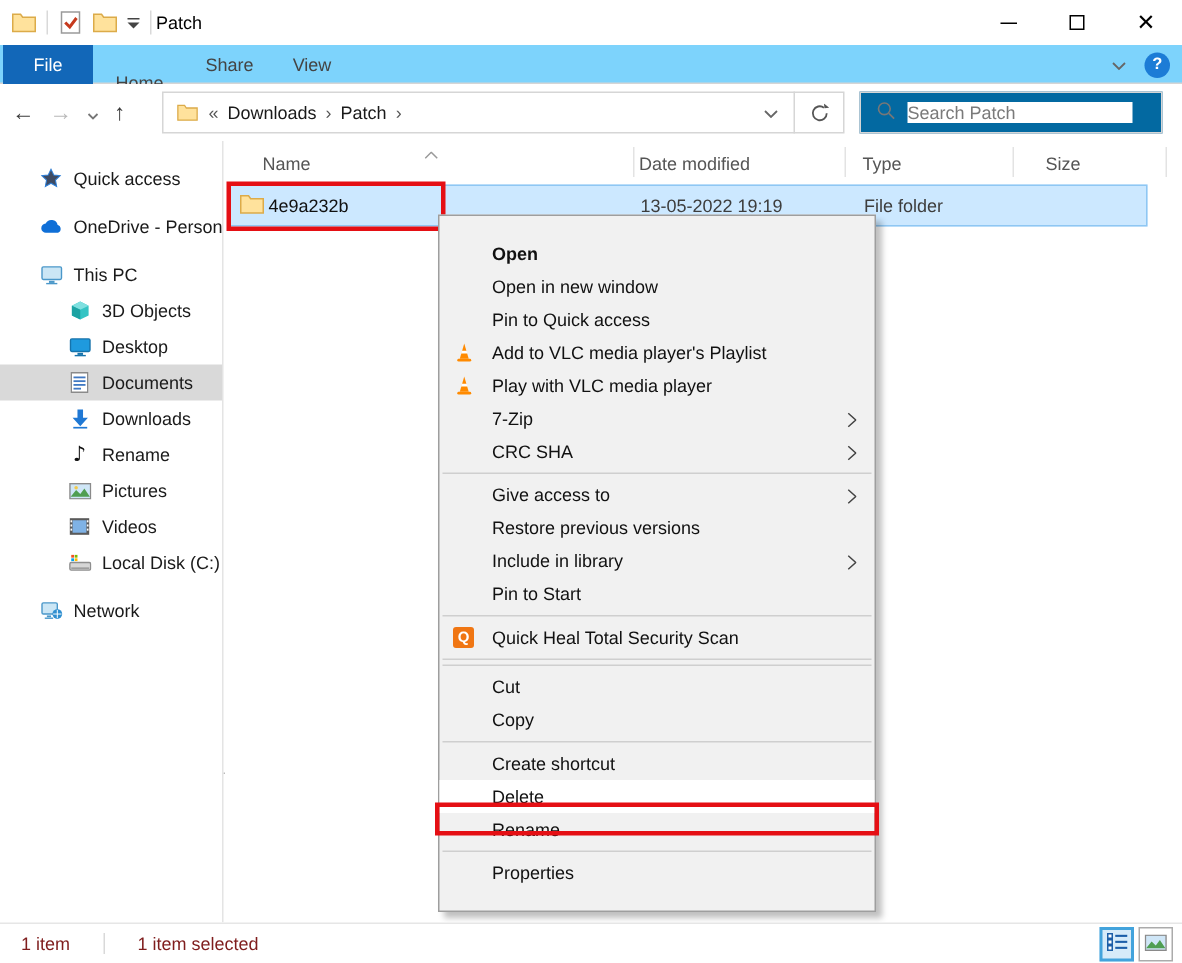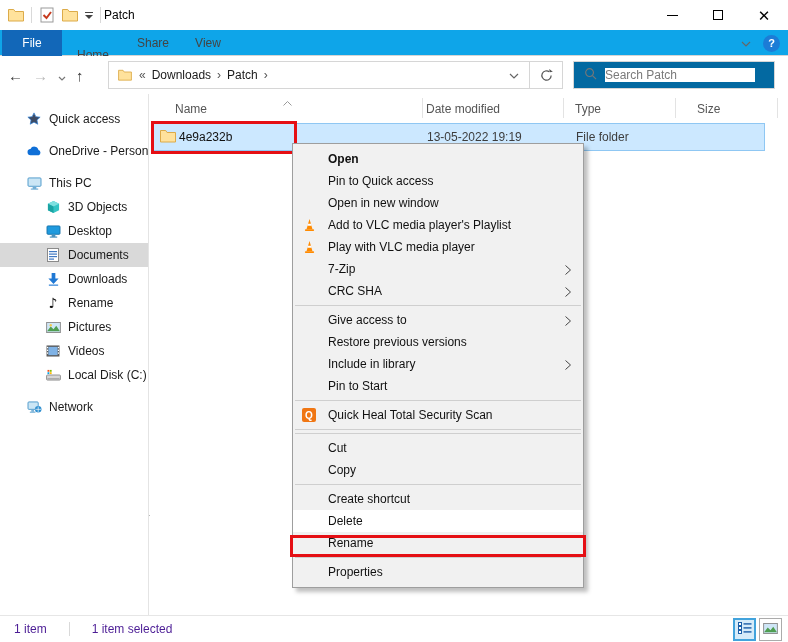--- a/index.html
+++ b/index.html
@@ -15,21 +15,21 @@
   .win-controls { position:absolute; right:1px; top:1px; display:flex; }
   .win-btn { width:46px; height:28px; display:flex; align-items:center; justify-content:center; }
   .glyph-min { width:11px; height:1px; background:#000; }
   .glyph-max { width:10px; height:10px; border:1px solid #000; }
   .glyph-close { font-size:15px; color:#000; line-height:1; }
   .caret-tool { display:flex; flex-direction:column; align-items:center; gap:2px; }
   .caret-bar { width:8px; height:1px; background:#444; }
   .caret-tri { width:0; height:0; border-left:4px solid transparent; border-right:4px solid transparent; border-top:4px solid #444; }
 
   
-  .ribbon { position:absolute; left:0; top:30px; width:788px; height:26px; border-bottom:1px solid #d5d5d5; background:#0ea5e9; }
+  .ribbon { position:absolute; left:0; top:30px; width:788px; height:26px; border-bottom:1px solid #d5d5d5; background:#7dd3fc; }
   .tab-file { position:absolute; left:2px; top:0; width:60px; height:26px; background:#1267b8; color:#fff; display:flex; align-items:center; justify-content:center; }
   .tab { position:absolute; top:0; height:26px; display:flex; align-items:center; justify-content:center; color:#444; }
   .tab-home { left:62px; width:62px;margin-top:12px; }
   .tab-share { left:124px; width:58px; }
   .tab-view { left:182px; width:52px; }
   .ribbon-right { position:absolute; right:8px; top:0; height:26px; display:flex; align-items:center; gap:12px; }
   .help-circle { width:17px; height:17px; border-radius:50%; background:#1c7cd6; color:#fff; font-weight:bold; font-size:11px; display:flex; align-items:center; justify-content:center; }
 
   
   .navbar { position:absolute; left:0; top:56px; width:788px; height:38px; background:#fff; }
@@ -67,33 +67,33 @@
   .colsep { position:absolute; top:4px; width:1px; height:20px; background:#e3e3e3; }
   .cs1{left:272px;} .cs2{left:413px;} .cs3{left:525px;} .cs4{left:627px;}
   .filerow { position:absolute; left:3px; top:29px; width:612px; height:28px; background:#cce8ff; border:1px solid #8fc7f3; }
   .cell-name { position:absolute; left:25px; top:6px; color:#111; }
   .cell-icon { position:absolute; left:6px; top:5px; }
   .cell-date { position:absolute; left:273px; top:6px; color:#3d3d3d; }
   .cell-type { position:absolute; left:422px; top:6px; color:#3d3d3d; }
   .file-redbox { position:absolute; left:1px; top:27px; width:146px; height:33px; border:3px solid #e50f14; pointer-events:none; }
 
   
-  .ctxmenu { position:absolute; left:142px; top:49px; width:292px; background:#f1f1f1; border:1px solid #9e9e9e; box-shadow:4px 4px 4px rgba(0,0,0,0.25); padding:4px 0; }
+  .ctxmenu { position:absolute; left:142px; top:49px; width:292px; background:#f1f1f1; border:1px solid #9e9e9e; box-shadow:4px 4px 4px rgba(0,0,0,0.25); padding:14px 0; }
   .mi { position:relative; height:22px; display:flex; align-items:center; padding-left:35px; padding-right:10px; color:#111; }
   .mi.bold { font-weight:bold; }
   .mi.white-bg { background:#fff; }
   .mi-icon { position:absolute; left:8px; top:3px; width:16px; height:16px; display:flex; align-items:center; justify-content:center; }
   .mi-arrow { position:absolute; right:12px; top:6px; }
   .msep { height:1px; background:#cfcfcf; margin:3px 2px; }
   .qh-badge { width:14px; height:14px; background:#f07613; border-radius:2px; color:#fff; font-weight:bold; font-size:10px; display:flex; align-items:center; justify-content:center; }
   .delete-redbox { position:absolute; left:-3px; right:-3px; top:391px; height:22px; border:3px solid #e50f14; pointer-events:none; }
 
   
   .statusbar { position:absolute; left:0; top:615px; width:788px; height:27px; background:#fff; border-top:1px solid #e6e6e6; }
-  .status-left { position:absolute; left:14px; top:6px; display:flex; align-items:center; gap:22px; color:#4c1d95; }
+  .status-left { position:absolute; left:14px; top:6px; display:flex; align-items:center; gap:22px; color:#7f1d1d; }
   .status-div { width:1px; height:14px; background:#d9d9d9; }
   .view-btns { position:absolute; right:6px; top:2px; display:flex; gap:3px; }
   .view-btn { width:23px; height:23px; display:flex; align-items:center; justify-content:center; border:1px solid transparent; }
   .view-btn.active { border:2px solid #42a3dc; background:#d6ebf9; }
   .view-btn.plain { border:1px solid #ababab; background:#fff; }
 </style>
 </head>
 <body>
 
 <div id="window">
@@ -359,24 +359,24 @@
       <span class="cell-date">13-05-2022 19:19</span>
       <span class="cell-type">File folder</span>
     </div>
     <div class="file-redbox"></div>
 
     <div class="ctxmenu">
       <div class="mi bold">
           <span class="mi-label">Open</span>
         </div>
       <div class="mi">
+          <span class="mi-label">Open in new window</span>
+        </div>
+      <div class="mi">
           <span class="mi-label">Pin to Quick access</span>
-        </div>
-      <div class="mi">
-          <span class="mi-label">Open in new window</span>
         </div>
       <div class="mi">
         <span class="mi-icon">
           <svg width="13" height="14" viewBox="0 0 14 15">
               <path d="M7 1l3.2 11H3.8z" fill="#ff8a00"></path>
               <path d="M5.2 6.2h3.6l0.5 2H4.7z" fill="#fff"></path>
               <rect x="2" y="12" width="10" height="2" rx="1" fill="#ff8a00"></rect>
             </svg>
         </span>
         <span class="mi-label">Add to VLC media player's Playlist</span>

